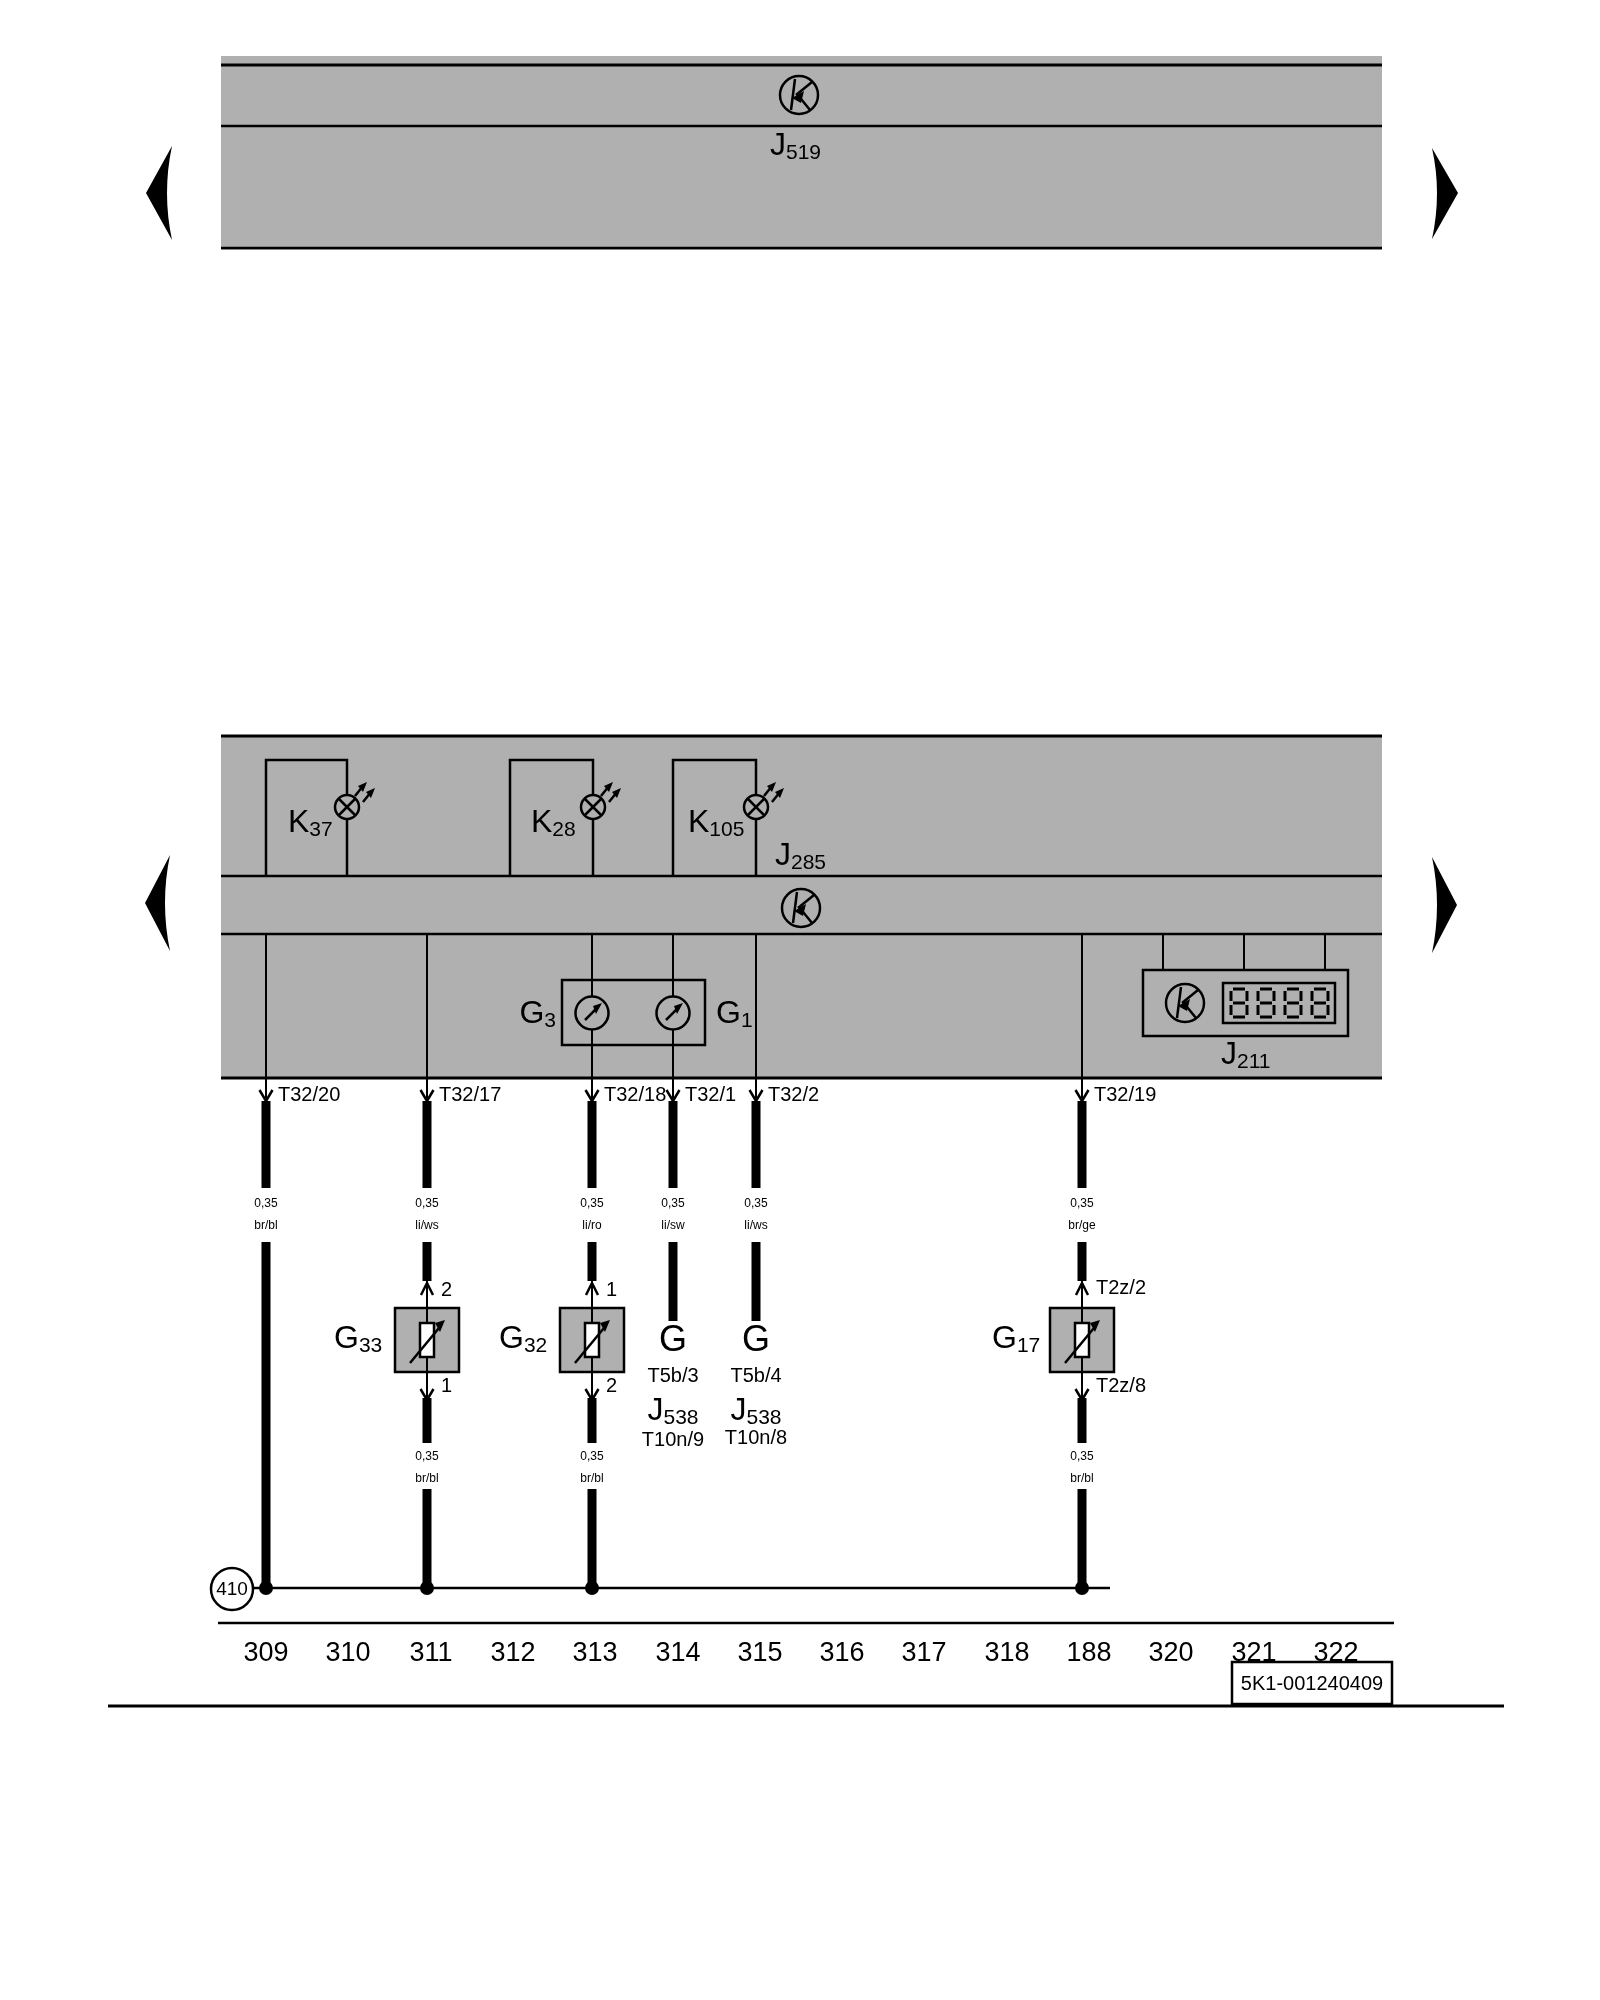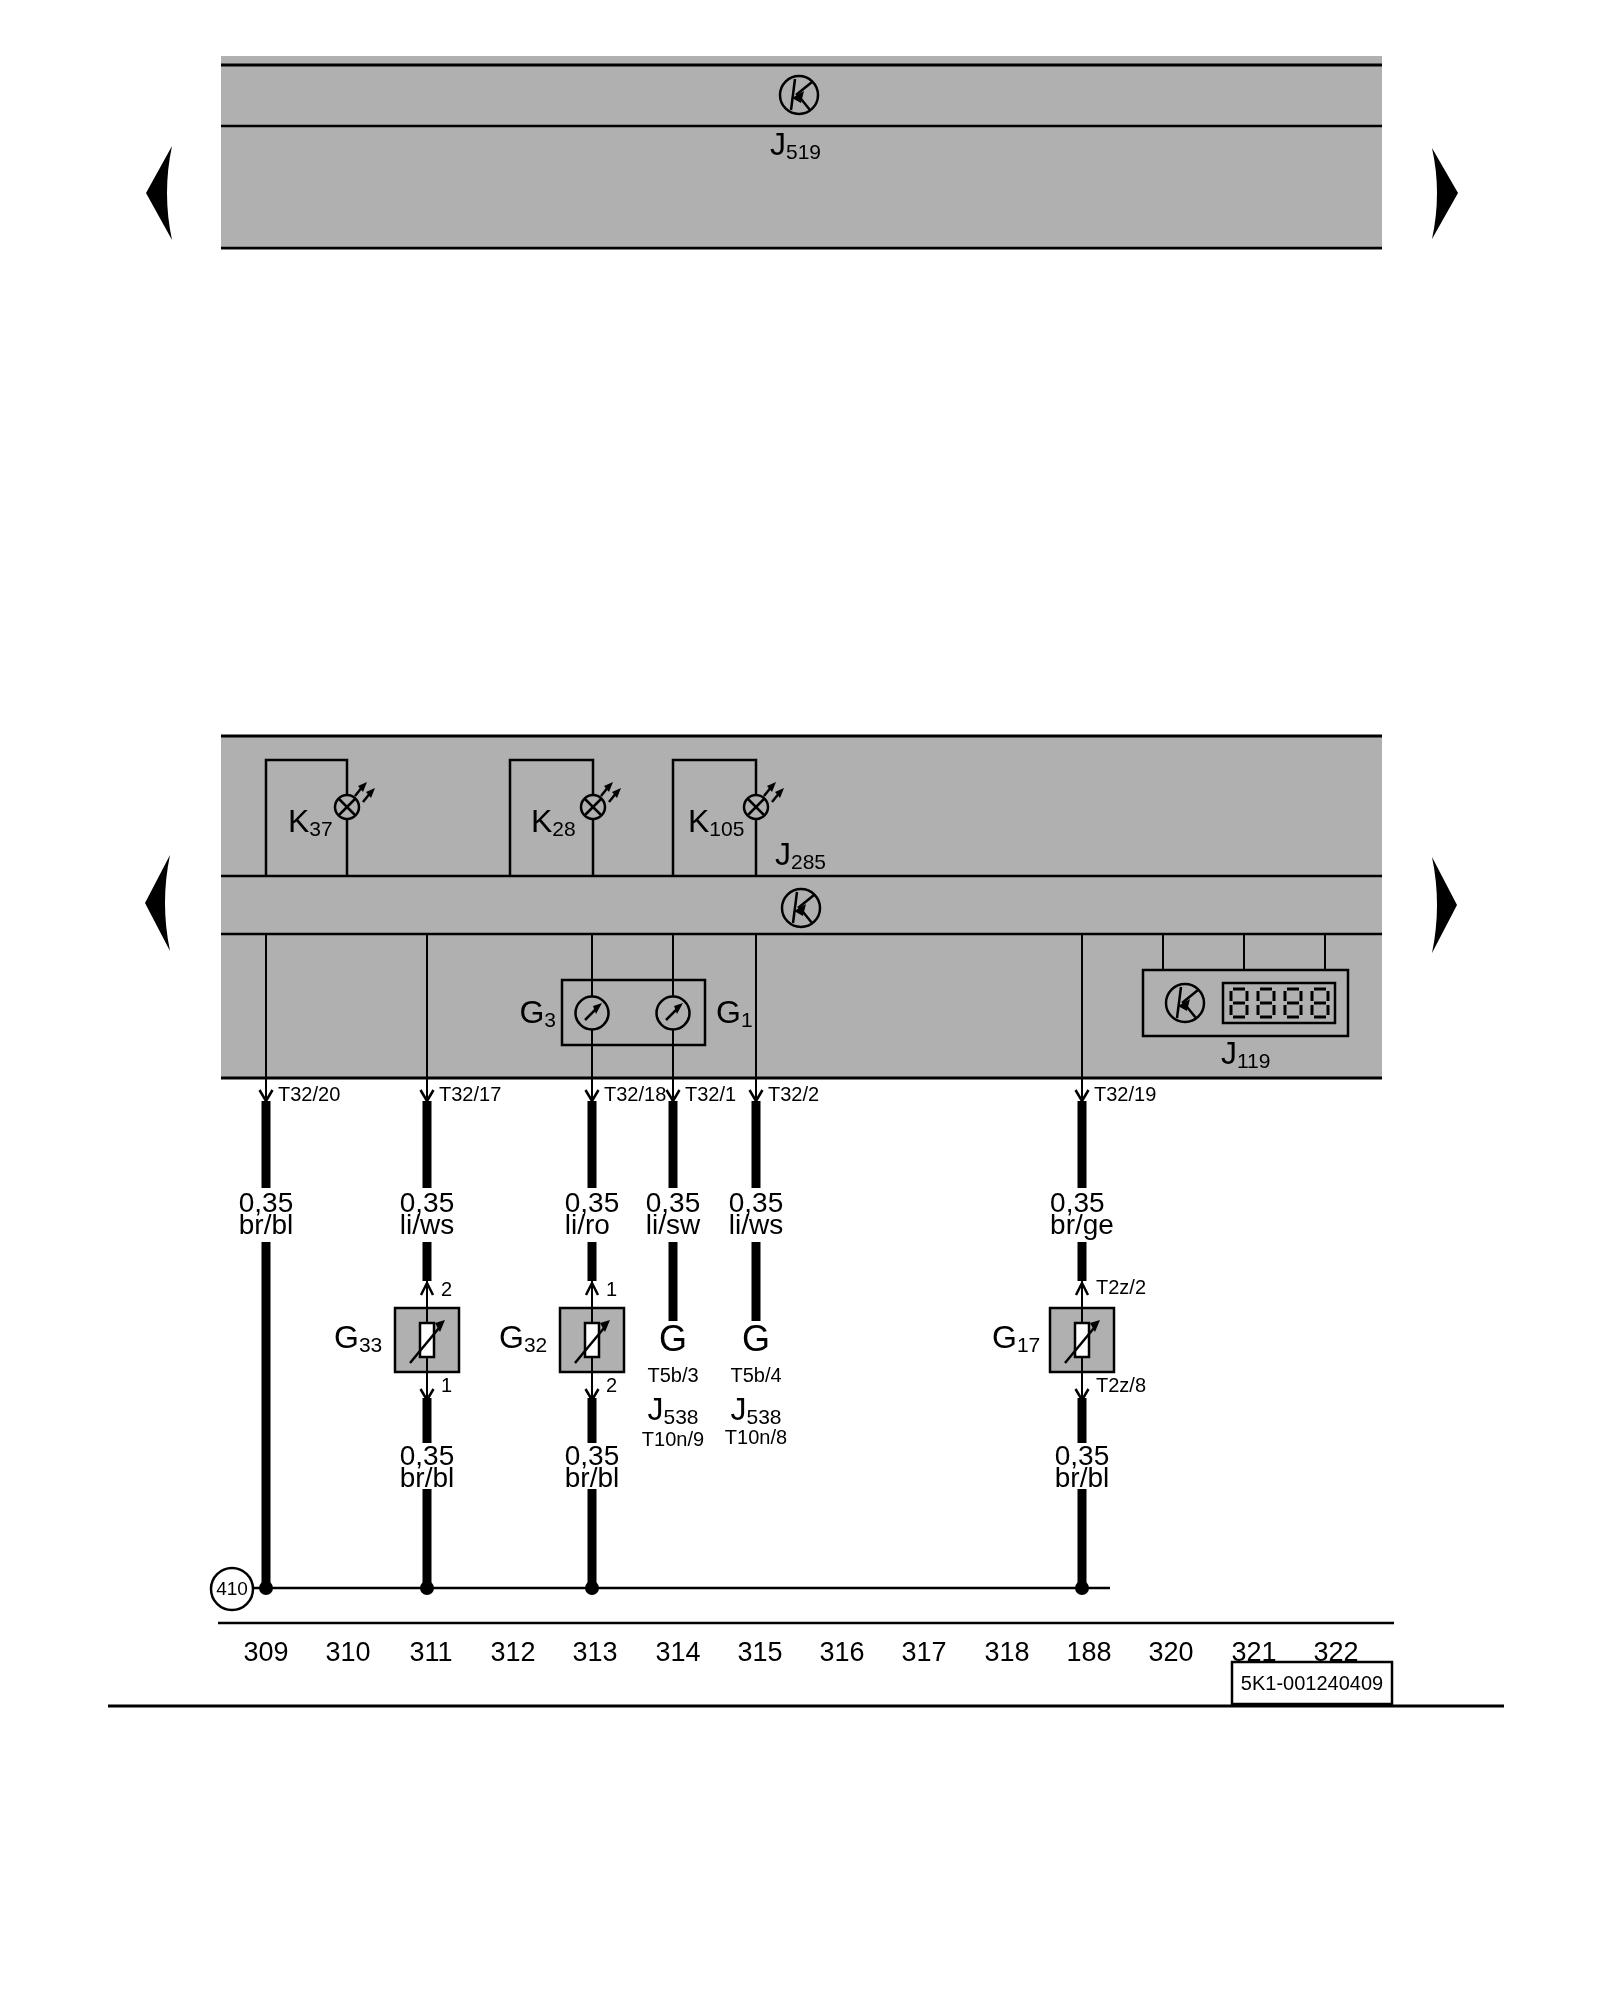--- a/index.html
+++ b/index.html
@@ -8,21 +8,21 @@
     font-family:"Liberation Sans","DejaVu Sans",sans-serif;font-weight:normal;color:#000;
     overflow:hidden;
     margin-top:12px;
   }
   .stage svg{position:absolute;left:0;top:0;}
   .lbl{position:absolute;white-space:nowrap;}
   .ref{font-size:32px;line-height:30px;}
   .ref .sub{font-size:21px;position:relative;top:4px;letter-spacing:0px;}
   .ref-g{font-size:36px;line-height:34px;}
   .small{font-size:20px;line-height:22px;}
-  .wirelabel{font-size:28px;line-height:22px;transform:translateX(-50%);}
+  .wirelabel{font-size:12px;line-height:22px;text-align:center;transform:translateX(-50%);}
   .center{transform:translateX(-50%);text-align:center;}
   .track{font-size:27px;transform:translateX(-50%);}
   .idbox{font-size:20px;width:160px;text-align:center;}
   .gnd{font-size:19px;transform:translateX(-50%);}
 </style>
 </head>
 <body>
 
 <div class="stage">
 
@@ -213,21 +213,21 @@
     <circle cx="232" cy="1577" r="21" fill="#ffffff" stroke="#000" stroke-width="2.5"></circle>
   </g>
 
   <line x1="218" y1="1611" x2="1394" y2="1611" stroke="#000" stroke-width="2.5"></line>
   <rect x="1232" y="1650" width="160" height="42" fill="#ffffff" stroke="#000" stroke-width="2.5"></rect>
   <line x1="108" y1="1694" x2="1504" y2="1694" stroke="#000" stroke-width="3"></line>
 </svg>
 
 <div class="lbl ref" style="left:770px;top:117px"><span>J</span><span class="sub">519</span></div>
 <div class="lbl ref" style="left:775px;top:827px"><span>J</span><span class="sub">285</span></div>
-<div class="lbl ref" style="left:1221px;top:1026px"><span>J</span><span class="sub">119</span></div>
+<div class="lbl ref" style="left:1221px;top:1026px"><span>J</span><span class="sub">211</span></div>
 
 <div class="lbl ref" style="left:288px;top:794px"><span>K</span><span class="sub">37</span></div>
 <div class="lbl ref" style="left:531px;top:794px"><span>K</span><span class="sub">28</span></div>
 <div class="lbl ref" style="left:688px;top:794px"><span>K</span><span class="sub">105</span></div>
 
 <div class="lbl ref" style="left:506px;top:985px;width:50px;text-align:right"><span>G</span><span class="sub">3</span></div>
 <div class="lbl ref" style="left:716px;top:985px"><span>G</span><span class="sub">1</span></div>
 
 <div class="lbl small" style="left:278px;top:1071px">T32/20</div>
 <div class="lbl small" style="left:439px;top:1071px">T32/17</div>

